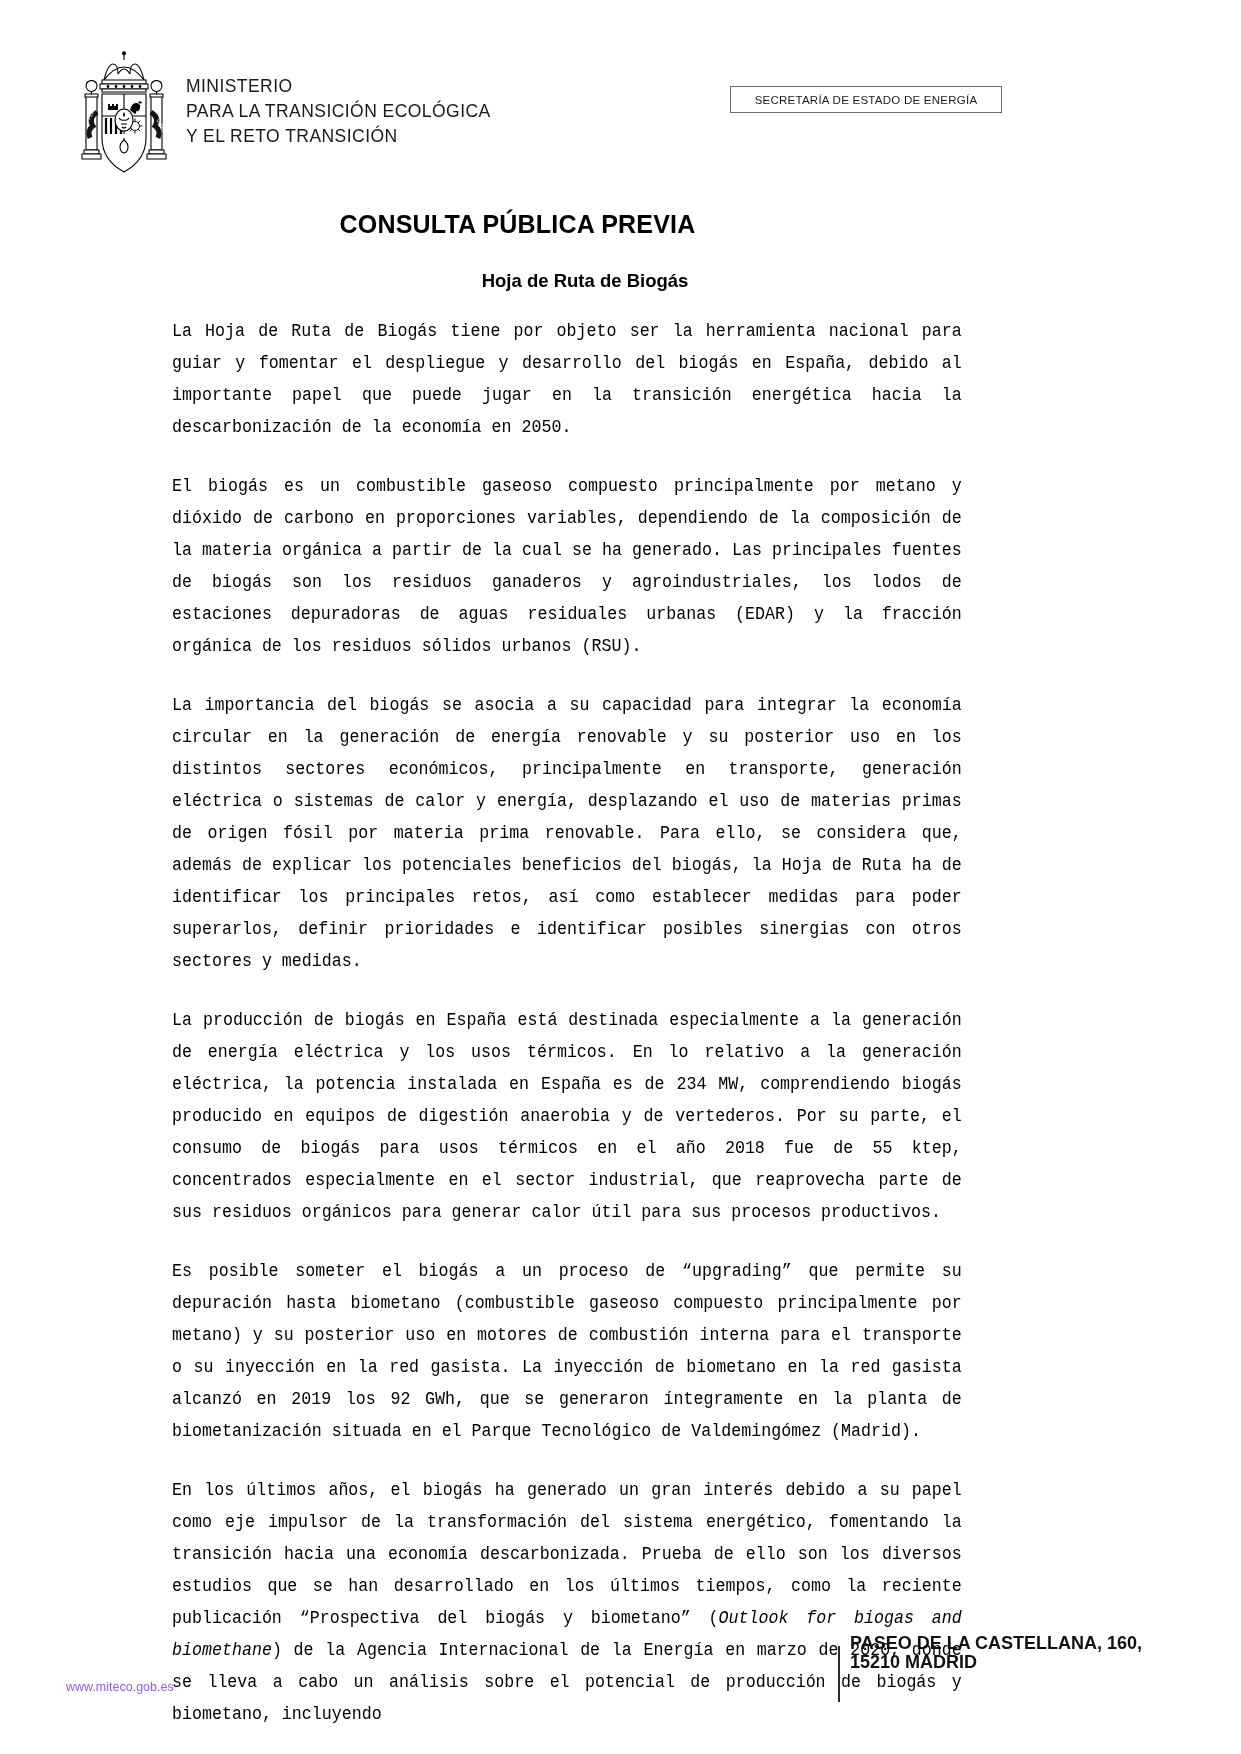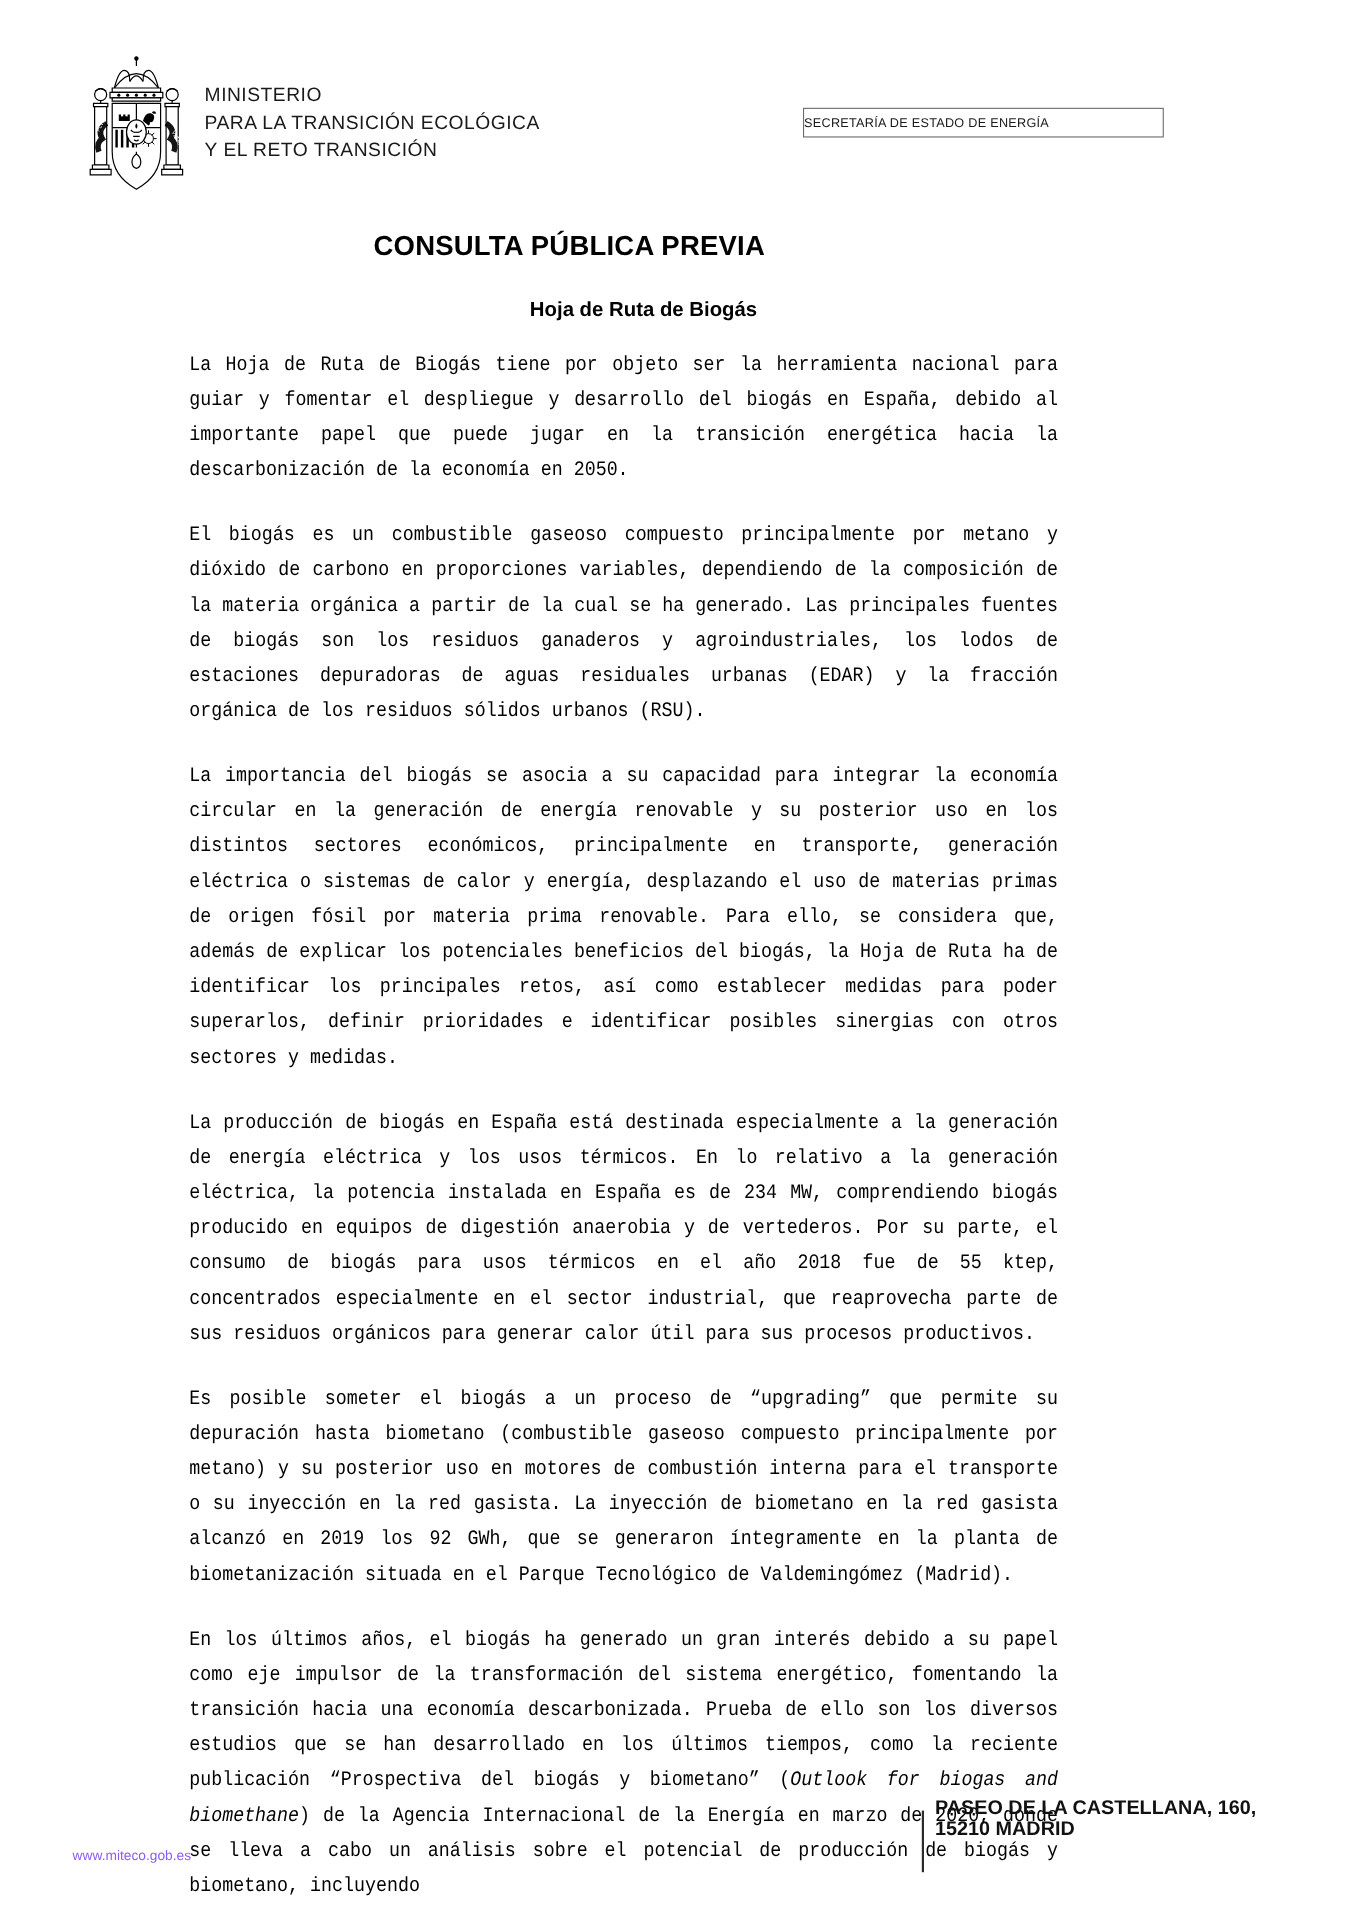--- a/index.html
+++ b/index.html
@@ -45,27 +45,28 @@
     font-family: "Liberation Sans", sans-serif;
     font-size: 17.5px;
     letter-spacing: 0.45px;
     color: #1a1a1a;
     white-space: nowrap;
     font-weight: 400;
   }
   .sec-box {
     position: absolute;
     left: 730px;
-    top: 52px;
-    width: 328px;
+    top: 40px;
+    width: 272px;
     height: 27px;
     border: 1.5px solid #6b6b6b;
     box-sizing: border-box;
     display: flex;
     align-items: center;
+    justify-content: center;
   }
   .sec-box-text {
     font-family: "Liberation Sans", sans-serif;
     font-size: 11.5px;
     letter-spacing: 0.25px;
     color: #1a1a1a;
     white-space: nowrap;
   }
 
   

